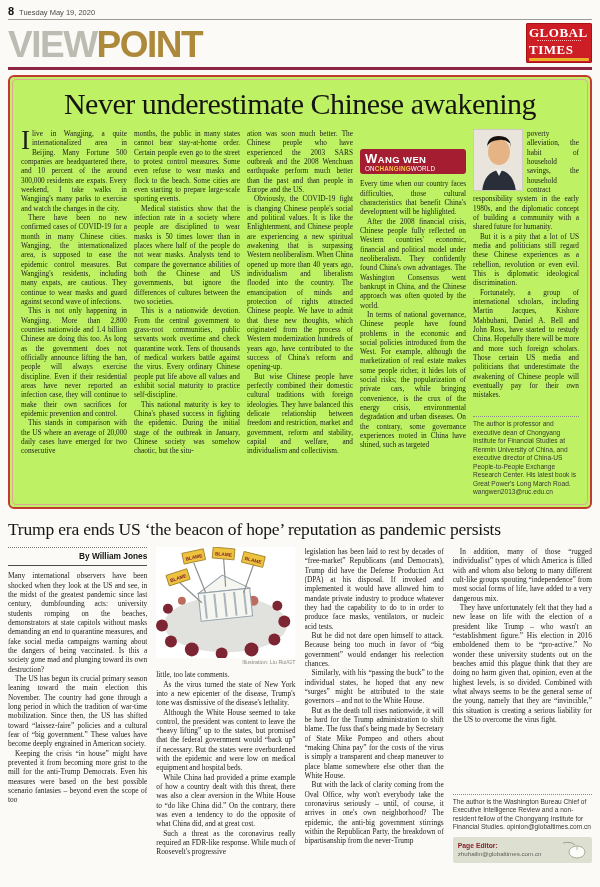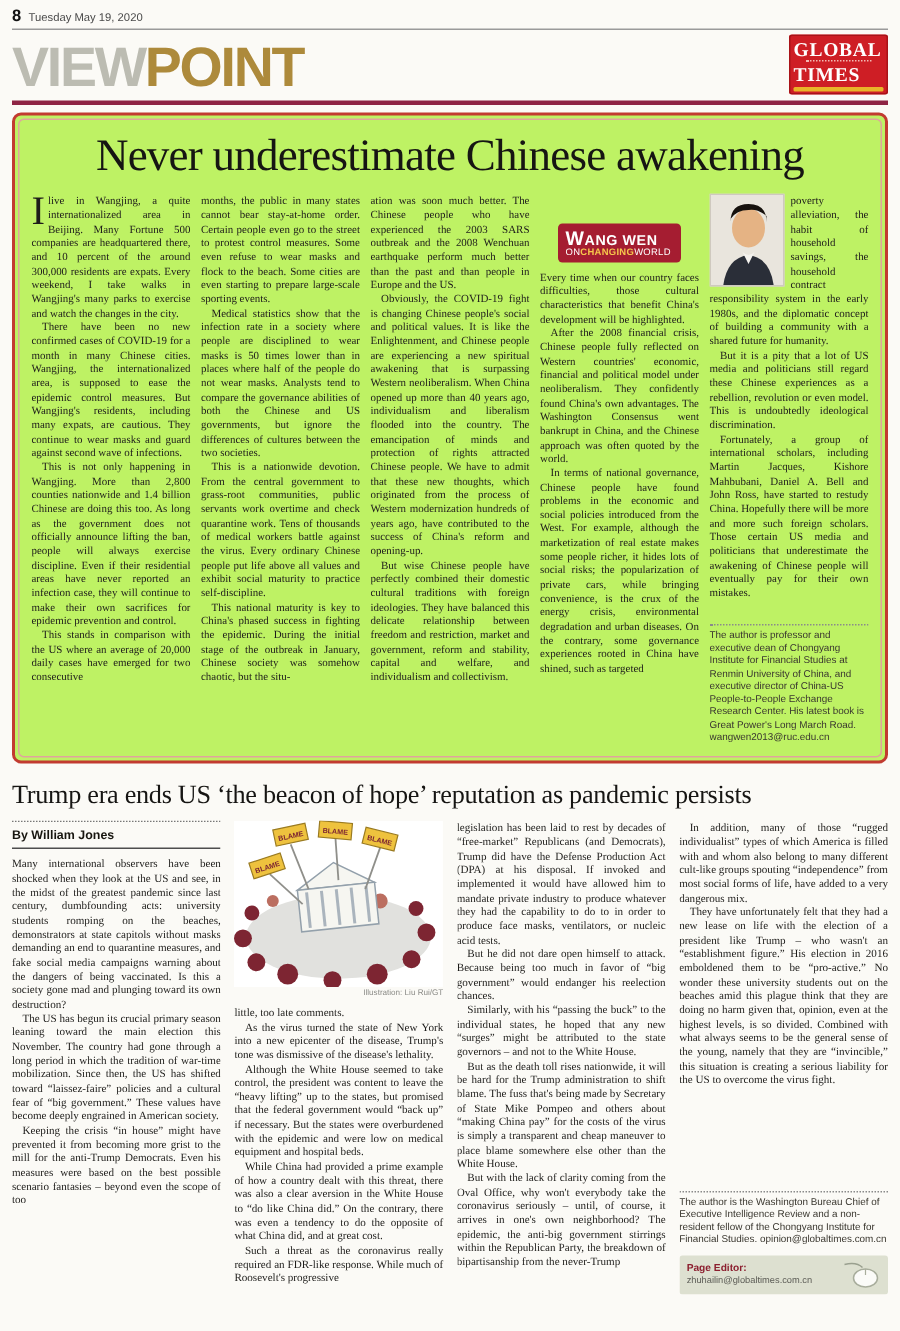--- a/index.html
+++ b/index.html
@@ -40,21 +40,21 @@
   }
   .cols5 { display:flex; gap:7px; height:368px; overflow:hidden; margin-top:4px; }
   .cols5 .col {
     flex:1 1 0; font-size:7.3px; line-height:1.28; text-align:justify; overflow:hidden;
   }
   .col p { margin:0; }
   .col p.ind { text-indent:7px; }
   .dropcap { float:left; font-size:27px; line-height:22px; padding:0 2px 0 0; }
 
   .banner {
-    background:#a51d31; border-radius:3px; color:#fff; padding:3px 5px 2px; margin:20px 12px 5px;
+    background:#a51d31; border-radius:3px; color:#fff; padding:3px 5px 2px; margin:20px 0 5px;
     font-family:"Liberation Sans",sans-serif; line-height:1.05;
   }
   .banner .name { font-weight:bold; font-size:9.5px; letter-spacing:0.4px; display:block; }
   .banner .name::first-letter { font-size:13px; }
   .banner .series { font-size:6.3px; letter-spacing:0.2px; display:block; }
   .banner .series .gold { color:#f6c84c; font-weight:bold; }
 
   .col5 { display:flex; flex-direction:column; }
   .col5 .paras { flex:1 1 auto; overflow:hidden; }
   .photo {
@@ -71,21 +71,21 @@
   .a2 { margin-top:7px; }
   h2.headline2 {
     font-size:17.5px; font-weight:normal; letter-spacing:-0.2px; white-space:nowrap;
     overflow:hidden; color:#161513; padding:3px 0 7px;
   }
   .cols4 { display:flex; gap:9px; height:316px; overflow:hidden; }
   .cols4 .col { flex:1 1 0; font-size:7.4px; line-height:1.26; text-align:justify; overflow:hidden; }
   .byline {
     font-family:"Liberation Sans",sans-serif; font-weight:bold; font-size:8.3px; color:#17150f;
     border-top:1px dotted #777; border-bottom:1px solid #4d4d4d; padding:3px 0 4px; margin-bottom:5px;
-    text-align:left; text-indent:0;
+    text-align:right; text-indent:0;
   }
   .illo { width:100%; display:block; }
   .illo-caption {
     font-family:"Liberation Sans",sans-serif; font-size:5.4px; color:#8a8a86;
     text-align:right; margin:1px 0 4px; text-indent:0;
   }
   .col4a2 { display:flex; flex-direction:column; }
   .col4a2 .paras { flex:1 1 auto; overflow:hidden; }
   .editor-box {
     background:#dde0d0; border-radius:2px; padding:4px 5px; margin-top:5px;
@@ -158,21 +158,21 @@
             <div class="photo">
               <svg viewBox="0 0 50 62" width="50" height="62">
                 <rect x="0" y="0" width="50" height="62" fill="#e9e5dd"></rect>
                 <ellipse cx="25" cy="22" rx="11" ry="13" fill="#e5b384"></ellipse>
                 <path d="M13 18 Q13 6 25 6 Q37 6 37 18 L37 14 Q31 9 25 10 Q17 10 13 16 Z" fill="#17120e"></path>
                 <path d="M8 62 Q10 42 25 40 Q40 42 42 62 Z" fill="#2a2e38"></path>
                 <path d="M21 38 L25 46 L29 38 Q25 42 21 38 Z" fill="#f4f2ee"></path>
               </svg>
             </div>
             <p>poverty alleviation, the habit of household savings, the household contract responsibility system in the early 1980s, and the diplomatic concept of building a community with a shared future for humanity.</p>
-            <p class="ind">But it is a pity that a lot of US media and politicians still regard these Chinese experiences as a rebellion, revolution or even model. This is undoubtedly ideological discrimination.</p>
+            <p class="ind">But it is a pity that a lot of US media and politicians still regard these Chinese experiences as a rebellion, revolution or even evil. This is diplomatic ideological discrimination.</p>
             <p class="ind">Fortunately, a group of international scholars, including Martin Jacques, Kishore Mahbubani, Daniel A. Bell and John Ross, have started to restudy China. Hopefully there will be more and more such foreign scholars. Those certain US media and politicians that underestimate the awakening of Chinese people will eventually pay for their own mistakes.</p>
           </div>
           <div class="bio">The author is professor and executive dean of Chongyang Institute for Financial Studies at Renmin University of China, and executive director of China-US People-to-People Exchange Research Center. His latest book is Great Power's Long March Road. wangwen2013@ruc.edu.cn</div>
         </div>
 
       </div>
     </div>
   </section>
 
   <section class="a2">

